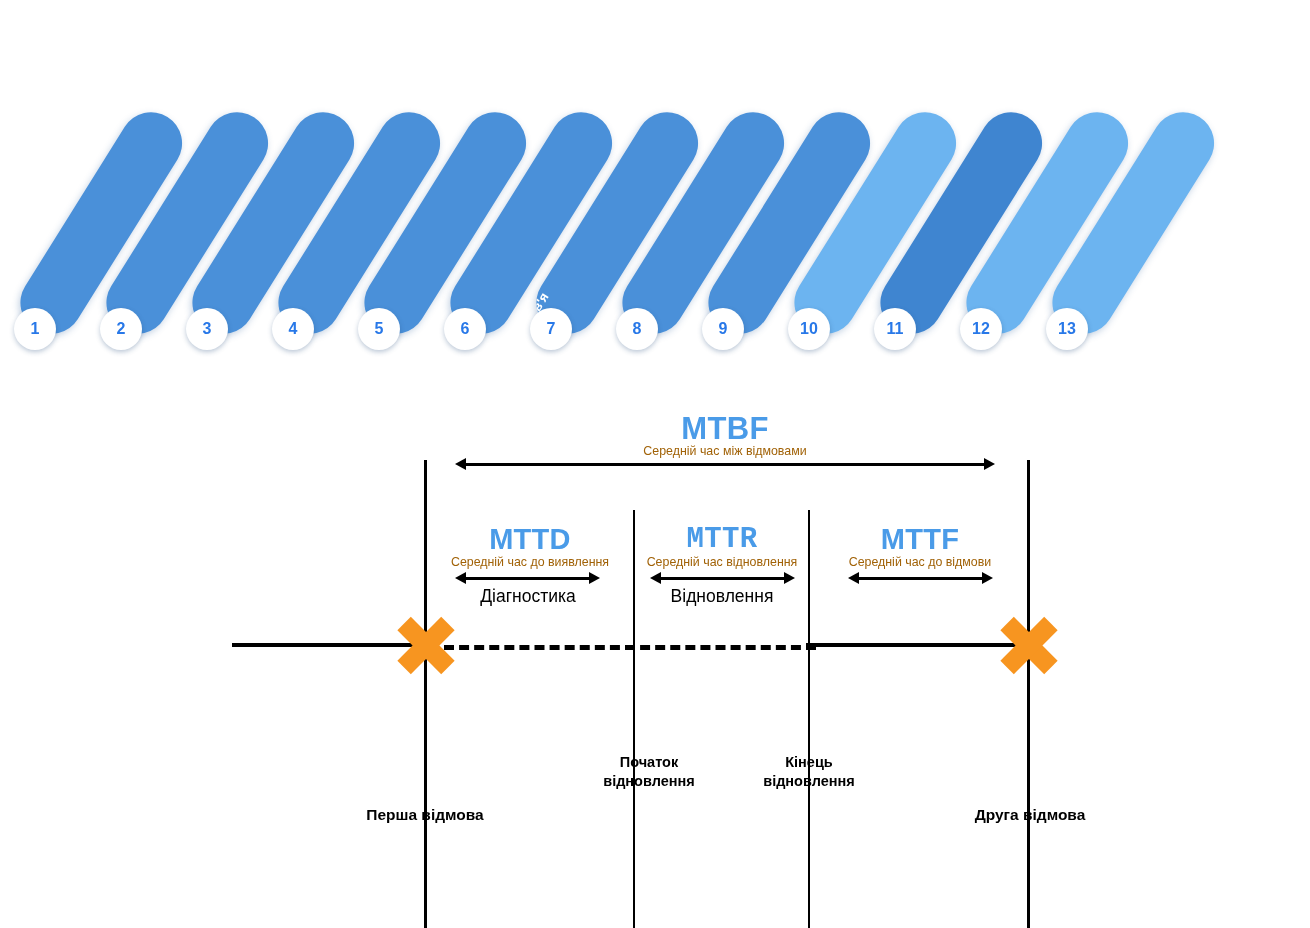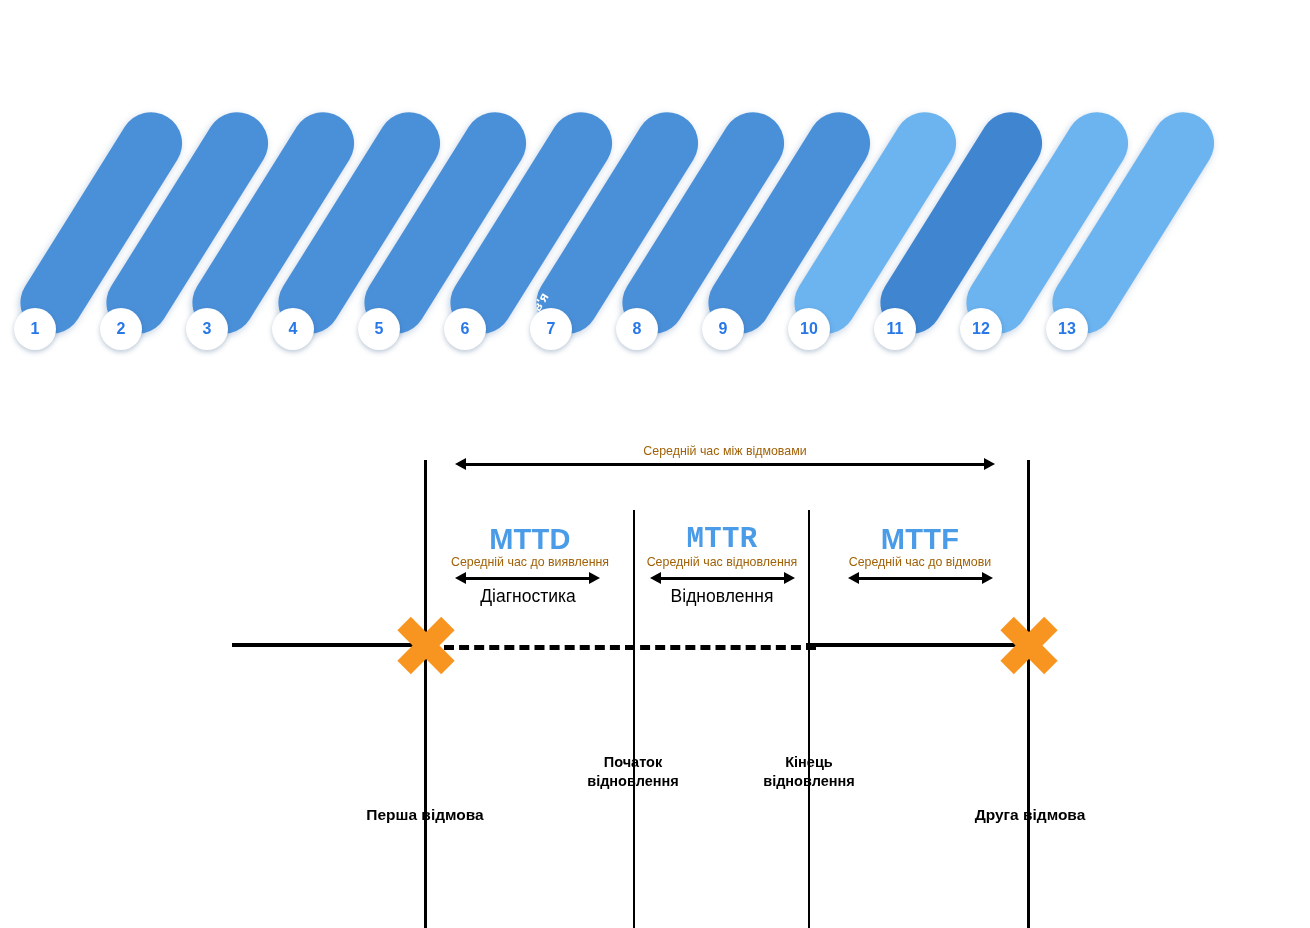--- a/index.html
+++ b/index.html
@@ -177,20 +177,21 @@
     <div class="ribbon-bar" style="background: rgb(108, 180, 240); left: 1036px; top: 79px;">
       <div class="bar-text">Середній час відновлення</div>
     </div>
     <div class="ribbon-circle" style="left: 1046px; top: 308px;">
       <span>13</span>
     </div>
   </div>
 
 <div id="mtbf-section">
 
+  <div class="metric-title big" style="left:600px;top:36px;width:250px;">MTBF</div>
   <div class="metric-sub" style="left:600px;top:69px;width:250px;">Середній час між відмовами</div>
   <div class="arrow" style="left:455px;top:83px;width:540px;">
     <span class="head left"></span>
     <span class="shaft"></span>
     <span class="head right"></span>
   </div>
 
   <div class="metric-title" style="left:405px;top:148px;width:250px;">MTTD</div>
   <div class="metric-sub" style="left:405px;top:180px;width:250px;">Середній час до виявлення</div>
   <div class="arrow" style="left:455px;top:197px;width:145px;">
@@ -230,21 +231,21 @@
     <i class="a"></i>
     <i class="b"></i>
   </div>
   <div class="xmark" style="left:999px;top:240px;">
     <i class="a"></i>
     <i class="b"></i>
   </div>
 
   <div class="event-label bold-lg" style="left:300px;top:430px;width:250px;">Перша відмова</div>
 
-  <div class="event-label" style="left:508px;top:378px;width:250px;">
+  <div class="event-label" style="left:524px;top:378px;width:250px;">
     <div>Початок</div>
     <div>відновлення</div>
   </div>
 
   <div class="event-label" style="left:684px;top:378px;width:250px;">
     <div>Кінець</div>
     <div>відновлення</div>
   </div>
 
   <div class="event-label bold-lg" style="left:905px;top:430px;width:250px;">Друга відмова</div>

